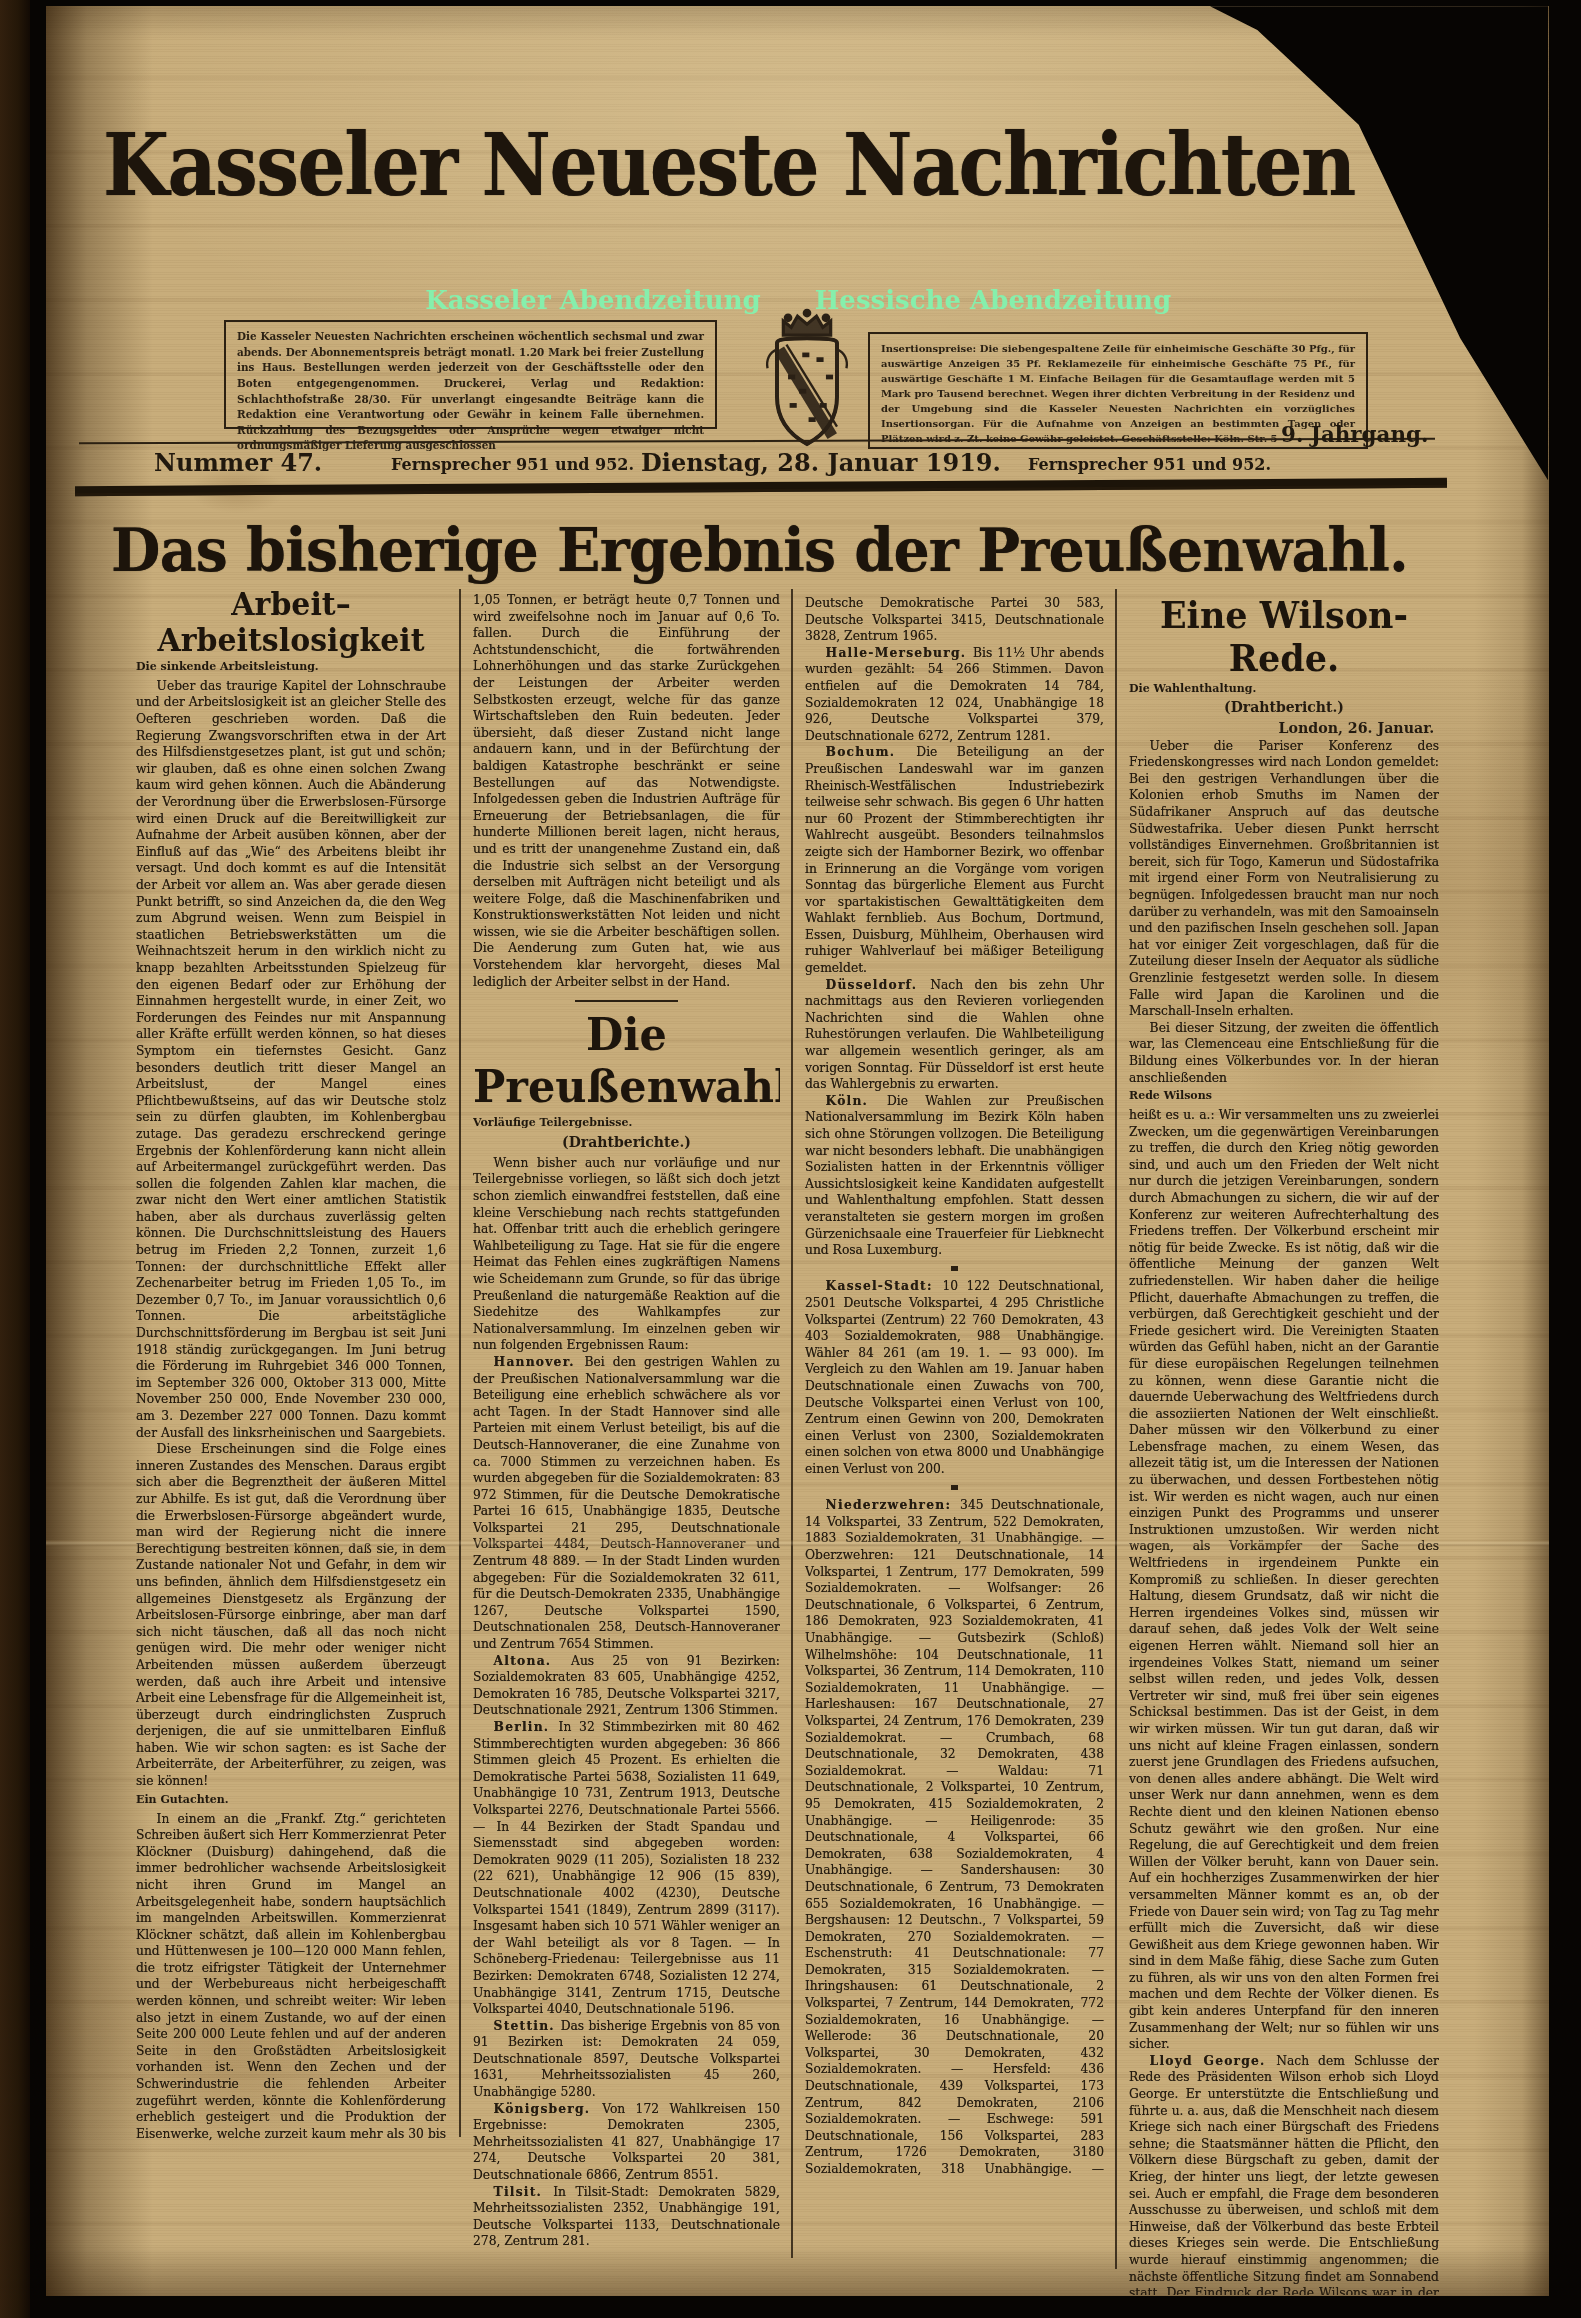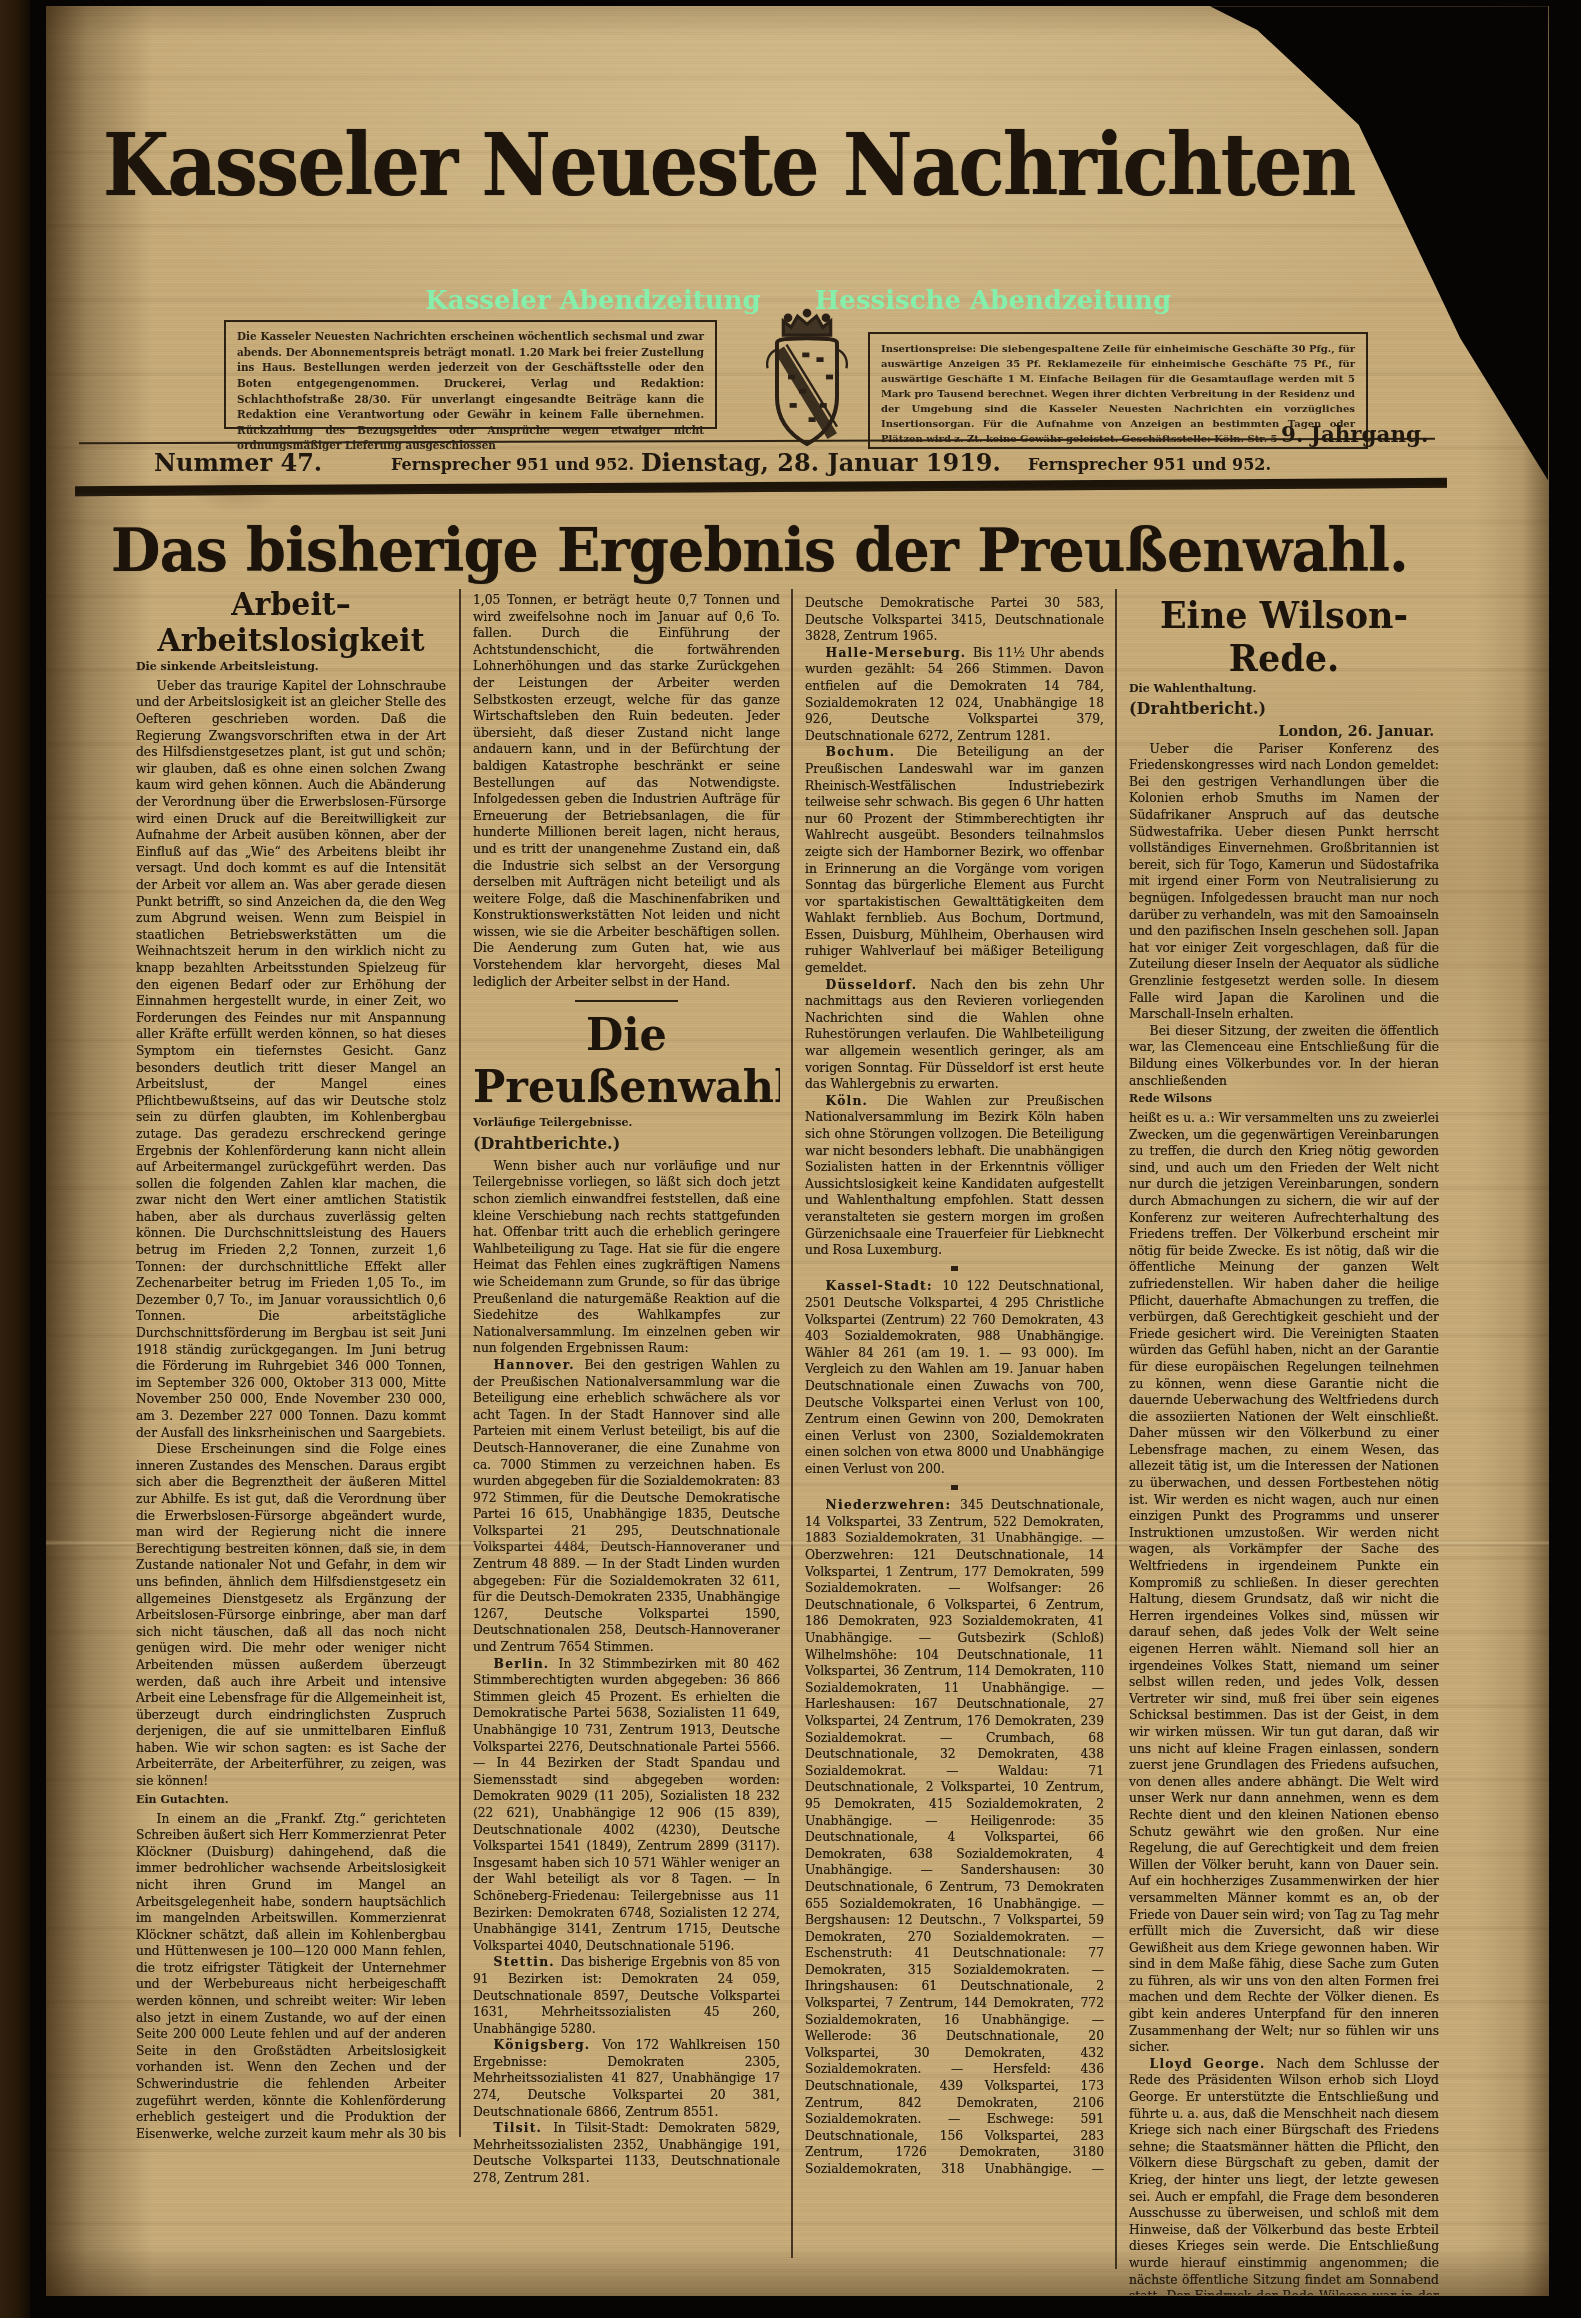--- a/index.html
+++ b/index.html
@@ -72,21 +72,21 @@
 
   .col p.p{margin:0;font-size:12.3px;line-height:16.6px;text-align:justify;text-indent:20.6px;
     text-shadow:0 0 0.4px rgba(36,27,16,0.65);}
   .col p.p.noindent{text-indent:0;}
   .col .lead{font-weight:bold;letter-spacing:1.2px;}
   .h-col{font-size:30px;font-weight:bold;text-align:center;margin:0 0 3.2px 0;color:#1d150c;transform:scaleY(1.05);}
   .h-col4{font-size:35px;font-weight:bold;text-align:center;margin:0 0 4.7px 0;color:#1d150c;transform:scaleY(1.05);}
   .h-big{font-size:43px;font-weight:bold;text-align:center;margin:8px 0 6.3px 0;color:#1d150c;transform:scaleY(1.05);}
   .h-sec{font-size:22px;font-weight:bold;text-align:center;margin:6.3px 0 6.3px 0;color:#1d150c;}
   .h-sub{font-size:11px;font-weight:bold;text-align:left;margin:3.2px 0 4.7px 0;color:#20180e;}
-  .small{font-size:16px;margin:0 0 4.7px 0;font-weight:bold;}
+  .small{font-size:14px;text-align:center;margin:0 0 4.7px 0;font-weight:bold;}
   .dateline{font-size:14.2px;font-weight:bold;text-align:right;margin:1.6px 4.7px 1.6px 0;}
   .rule-short{width:103px;height:2.4px;background:var(--ink-soft);margin:9.5px auto 1.6px auto;}
   .mark{width:7.1px;height:5.5px;background:var(--ink-soft);margin:7.1px auto;}
 </style>
 </head>
 <body>
 
 <div class="page">
   <div class="paper"></div>
   <div class="edge-strip"></div>
@@ -149,20 +149,21 @@
       <p class="p">In einem an die „Frankf. Ztg.“ gerichteten Schreiben äußert sich Herr Kommerzienrat Peter Klöckner (Duisburg) dahingehend, daß die immer bedrohlicher wachsende Arbeitslosigkeit nicht ihren Grund im Mangel an Arbeitsgelegenheit habe, sondern hauptsächlich im mangelnden Arbeitswillen. Kommerzienrat Klöckner schätzt, daß allein im Kohlenbergbau und Hüttenwesen je 100—120 000 Mann fehlen, die trotz eifrigster Tätigkeit der Unternehmer und der Werbebureaus nicht herbeigeschafft werden können, und schreibt weiter: Wir leben also jetzt in einem Zustande, wo auf der einen Seite 200 000 Leute fehlen und auf der anderen Seite in den Großstädten Arbeitslosigkeit vorhanden ist. Wenn den Zechen und der Schwerindustrie die fehlenden Arbeiter zugeführt werden, könnte die Kohlenförderung erheblich gesteigert und die Produktion der Eisenwerke, welche zurzeit kaum mehr als 30 bis 40 Prozent der Leistungsfähigkeit beträgt, erhöht werden. Halb- und Fertigfabrikate, welche alsdann mehr zur Geltung kommen, würden befruchtend auf die weiterverarbeitende Industrie einwirken, und auch dieser die Möglichkeit geben, mehr Arbeiter einzustellen. Das schlimmste an der ganzen Lage heute ist, daß die Arbeiter, welche noch tätig sind, in den Leistungen immer mehr zurückgehen. Es wird nicht mehr gearbeitet, wie dem Unternehmer bei Einführung der Achtstundenschicht in Aussicht gestellt worden ist, sondern bedeutend weniger. Der Effekt geht deshalb immer weiter zurück, wie Sie aus folgenden Zahlen ersehen werden. — Bei unseren Zechen betrug im Frieden die reine Durchschnittsleistung des Hauers 2,2 Tonnen, sie beträgt heute 1,6 Tonnen. Der durchschnittliche Effekt aller Arbeiter, war im Frieden</p>
     </div>
   <div class="col col-2">
       <p class="p noindent">1,05 Tonnen, er beträgt heute 0,7 Tonnen und wird zweifelsohne noch im Januar auf 0,6 To. fallen. Durch die Einführung der Achtstundenschicht, die fortwährenden Lohnerhöhungen und das starke Zurückgehen der Leistungen der Arbeiter werden Selbstkosten erzeugt, welche für das ganze Wirtschaftsleben den Ruin bedeuten. Jeder übersieht, daß dieser Zustand nicht lange andauern kann, und in der Befürchtung der baldigen Katastrophe beschränkt er seine Bestellungen auf das Notwendigste. Infolgedessen geben die Industrien Aufträge für Erneuerung der Betriebsanlagen, die für hunderte Millionen bereit lagen, nicht heraus, und es tritt der unangenehme Zustand ein, daß die Industrie sich selbst an der Versorgung derselben mit Aufträgen nicht beteiligt und als weitere Folge, daß die Maschinenfabriken und Konstruktionswerkstätten Not leiden und nicht wissen, wie sie die Arbeiter beschäftigen sollen. Die Aenderung zum Guten hat, wie aus Vorstehendem klar hervorgeht, dieses Mal lediglich der Arbeiter selbst in der Hand.</p>
       <div class="rule-short"></div>
       <div class="h-big">Die Preußenwahl.</div>
       <div class="h-sub">Vorläufige Teilergebnisse.</div>
       <div class="small">(Drahtberichte.)</div>
       <p class="p">Wenn bisher auch nur vorläufige und nur Teilergebnisse vorliegen, so läßt sich doch jetzt schon ziemlich einwandfrei feststellen, daß eine kleine Verschiebung nach rechts stattgefunden hat. Offenbar tritt auch die erheblich geringere Wahlbeteiligung zu Tage. Hat sie für die engere Heimat das Fehlen eines zugkräftigen Namens wie Scheidemann zum Grunde, so für das übrige Preußenland die naturgemäße Reaktion auf die Siedehitze des Wahlkampfes zur Nationalversammlung. Im einzelnen geben wir nun folgenden Ergebnissen Raum:</p>
       <p class="p"><span class="lead">Hannover. </span>Bei den gestrigen Wahlen zu der Preußischen Nationalversammlung war die Beteiligung eine erheblich schwächere als vor acht Tagen. In der Stadt Hannover sind alle Parteien mit einem Verlust beteiligt, bis auf die Deutsch-Hannoveraner, die eine Zunahme von ca. 7000 Stimmen zu verzeichnen haben. Es wurden abgegeben für die Sozialdemokraten: 83 972 Stimmen, für die Deutsche Demokratische Partei 16 615, Unabhängige 1835, Deutsche Volkspartei 21 295, Deutschnationale Volkspartei 4484, Deutsch-Hannoveraner und Zentrum 48 889. — In der Stadt Linden wurden abgegeben: Für die Sozialdemokraten 32 611, für die Deutsch-Demokraten 2335, Unabhängige 1267, Deutsche Volkspartei 1590, Deutschnationalen 258, Deutsch-Hannoveraner und Zentrum 7654 Stimmen.</p>
+      <p class="p"><span class="lead">Altona. </span>Aus 25 von 91 Bezirken: Sozialdemokraten 83 605, Unabhängige 4252, Demokraten 16 785, Deutsche Volkspartei 3217, Deutschnationale 2921, Zentrum 1306 Stimmen.</p>
       <p class="p"><span class="lead">Berlin. </span>In 32 Stimmbezirken mit 80 462 Stimmberechtigten wurden abgegeben: 36 866 Stimmen gleich 45 Prozent. Es erhielten die Demokratische Partei 5638, Sozialisten 11 649, Unabhängige 10 731, Zentrum 1913, Deutsche Volkspartei 2276, Deutschnationale Partei 5566. — In 44 Bezirken der Stadt Spandau und Siemensstadt sind abgegeben worden: Demokraten 9029 (11 205), Sozialisten 18 232 (22 621), Unabhängige 12 906 (15 839), Deutschnationale 4002 (4230), Deutsche Volkspartei 1541 (1849), Zentrum 2899 (3117). Insgesamt haben sich 10 571 Wähler weniger an der Wahl beteiligt als vor 8 Tagen. — In Schöneberg-Friedenau: Teilergebnisse aus 11 Bezirken: Demokraten 6748, Sozialisten 12 274, Unabhängige 3141, Zentrum 1715, Deutsche Volkspartei 4040, Deutschnationale 5196.</p>
       <p class="p"><span class="lead">Stettin. </span>Das bisherige Ergebnis von 85 von 91 Bezirken ist: Demokraten 24 059, Deutschnationale 8597, Deutsche Volkspartei 1631, Mehrheitssozialisten 45 260, Unabhängige 5280.</p>
       <p class="p"><span class="lead">Königsberg. </span>Von 172 Wahlkreisen 150 Ergebnisse: Demokraten 2305, Mehrheitssozialisten 41 827, Unabhängige 17 274, Deutsche Volkspartei 20 381, Deutschnationale 6866, Zentrum 8551.</p>
       <p class="p"><span class="lead">Tilsit. </span>In Tilsit-Stadt: Demokraten 5829, Mehrheitssozialisten 2352, Unabhängige 191, Deutsche Volkspartei 1133, Deutschnationale 278, Zentrum 281.</p>
     </div>
   <div class="col col-3">
       <p class="p noindent">Deutsche Demokratische Partei 30 583, Deutsche Volkspartei 3415, Deutschnationale 3828, Zentrum 1965.</p>
       <p class="p"><span class="lead">Halle-Merseburg. </span>Bis 11½ Uhr abends wurden gezählt: 54 266 Stimmen. Davon entfielen auf die Demokraten 14 784, Sozialdemokraten 12 024, Unabhängige 18 926, Deutsche Volkspartei 379, Deutschnationale 6272, Zentrum 1281.</p>
       <p class="p"><span class="lead">Bochum. </span>Die Beteiligung an der Preußischen Landeswahl war im ganzen Rheinisch-Westfälischen Industriebezirk teilweise sehr schwach. Bis gegen 6 Uhr hatten nur 60 Prozent der Stimmberechtigten ihr Wahlrecht ausgeübt. Besonders teilnahmslos zeigte sich der Hamborner Bezirk, wo offenbar in Erinnerung an die Vorgänge vom vorigen Sonntag das bürgerliche Element aus Furcht vor spartakistischen Gewalttätigkeiten dem Wahlakt fernblieb. Aus Bochum, Dortmund, Essen, Duisburg, Mühlheim, Oberhausen wird ruhiger Wahlverlauf bei mäßiger Beteiligung gemeldet.</p>
       <p class="p"><span class="lead">Düsseldorf. </span>Nach den bis zehn Uhr nachmittags aus den Revieren vorliegenden Nachrichten sind die Wahlen ohne Ruhestörungen verlaufen. Die Wahlbeteiligung war allgemein wesentlich geringer, als am vorigen Sonntag. Für Düsseldorf ist erst heute das Wahlergebnis zu erwarten.</p>

